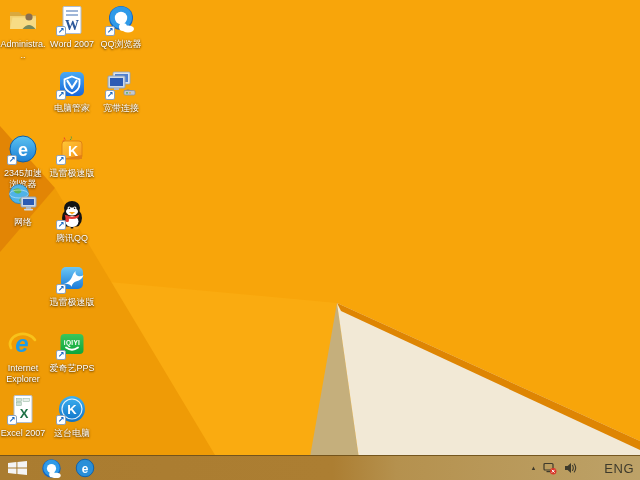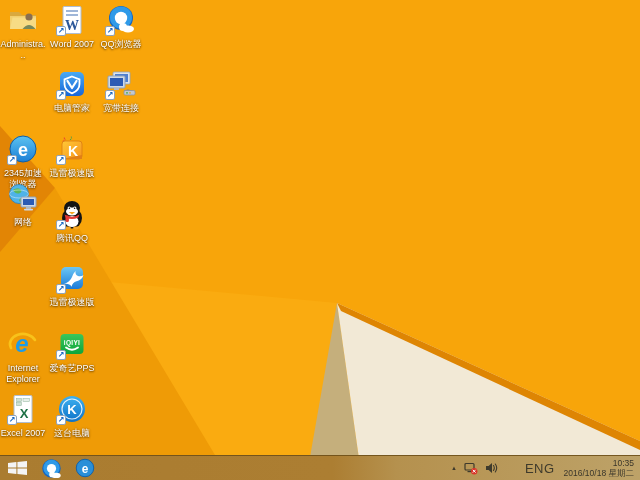--- a/index.html
+++ b/index.html
@@ -325,20 +325,16 @@
           <path d="M8.8 7.8 l2.8 2.8 M11.6 7.8 l-2.8 2.8" stroke="#fff" stroke-width="1"></path>
         </svg>
       </span>
       <span class="tray-ic">
         <svg width="13" height="12" viewBox="0 0 13 12">
           <path d="M1 4 h2.6 L7 1 v10 L3.6 8 H1 Z" fill="#3e3a2c"></path>
           <path d="M8.5 3.5 q1.6 2.5 0 5 M10.3 2 q2.8 4 0 8" stroke="#3e3a2c" stroke-width="1.1" fill="none" stroke-linecap="round"></path>
         </svg>
       </span>
       <span class="lang">ENG</span>
-      <div class="clock">
-        <div>10:35</div>
-        <div>2016/10/18 星期二</div>
-      </div>
     </div>
   </div>
 
 </div>
 
 </body></html>

